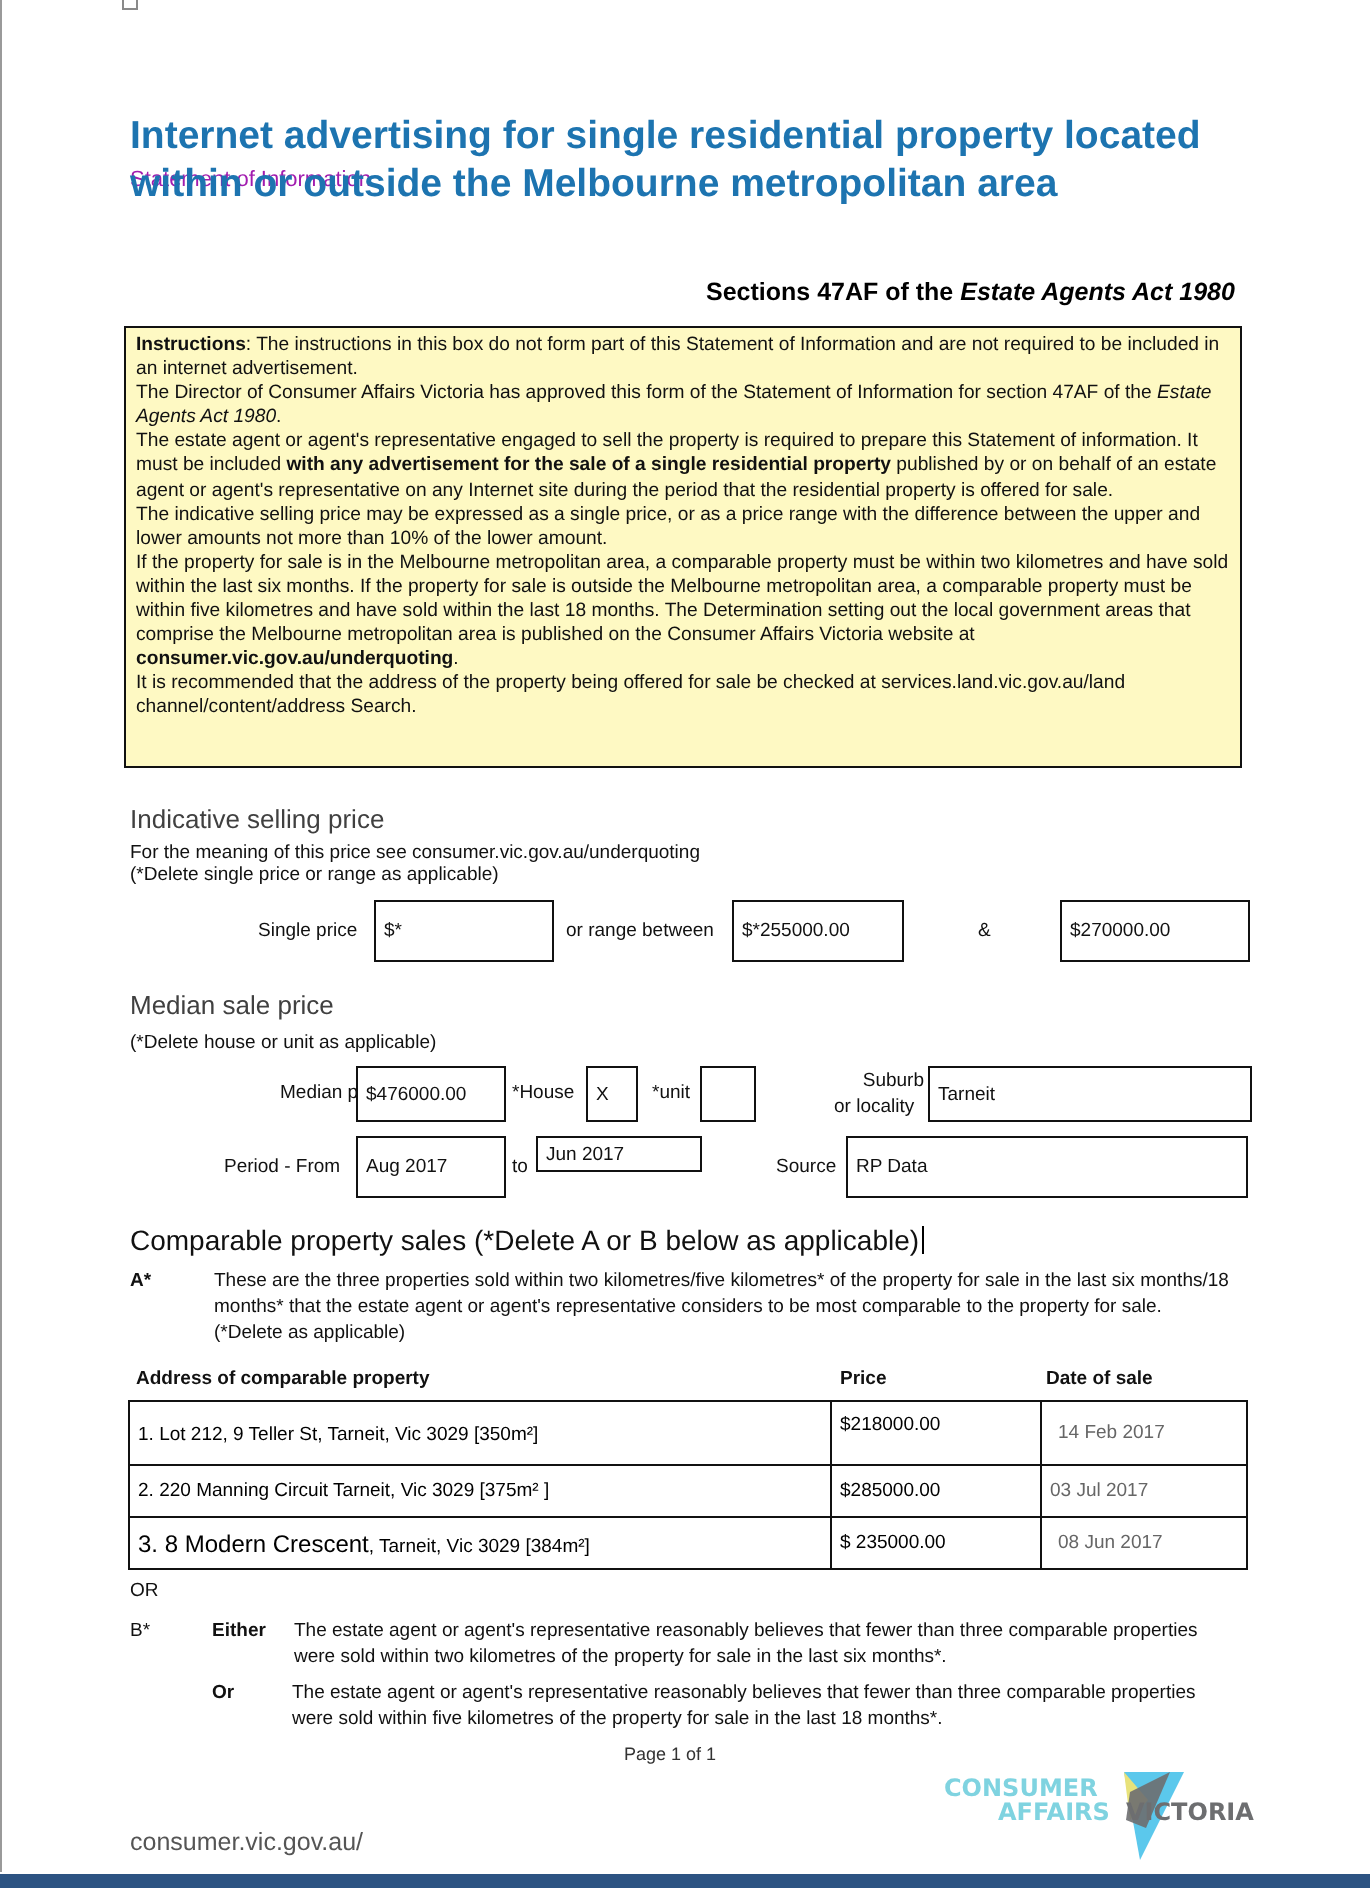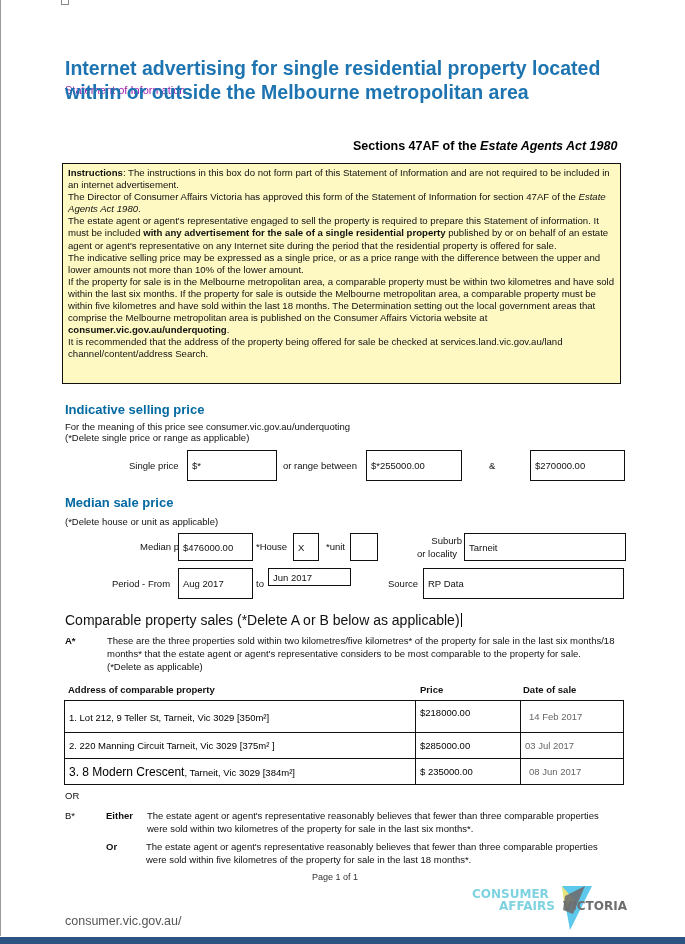--- a/index.html
+++ b/index.html
@@ -22,21 +22,21 @@
 
   .instr-box {
     position: absolute; left: 62px; top: 163px; width: 559px; height: 221px;
     border: 1.5px solid #111; background: #fef9c3;
     box-sizing: border-box; padding: 3px 5px;
     font-size: 9.6px; line-height: 12.1px; color: #111;
   }
   .instr-box p { margin: 0; }
   .instr-box b { font-weight: bold; }
 
-  .h2 { font-size: 13px; font-weight: bold; color: #0369a1; }
+  .h2 { font-size: 13px; font-weight: normal; color: #404040; }
   .small { font-size: 9.5px; color: #111; }
   .lbl { font-size: 9.5px; color: #111; }
   .field {
     position: absolute; border: 1px solid #111; background: #fff;
     box-sizing: border-box; font-size: 9.5px; padding-left: 4px;
     display: flex; align-items: center; color: #111;
   }
 
   .comp-h { font-size: 14px; color: #111; }
   .cursor { display: inline-block; width: 1px; height: 14px; background: #000; vertical-align: -2px; margin-left: 1px; }
@@ -74,21 +74,21 @@
   <p>It is recommended that the address of the property being offered for sale be checked at services.land.vic.gov.au/land channel/content/address Search.</p>
 </div>
 
 <div class="abs h2" style="left:65px; top:402px;">Indicative selling price</div>
 <div class="abs small" style="left:65px; top:421px;">For the meaning of this price see consumer.vic.gov.au/underquoting</div>
 <div class="abs small" style="left:65px; top:432px;">(*Delete single price or range as applicable)</div>
 
 <div class="abs lbl" style="left:129px; top:460px;">Single price</div>
 <div class="field" style="left:187px; top:450px; width:90px; height:31px;">$*</div>
 <div class="abs lbl" style="left:283px; top:460px;">or range between</div>
-<div class="field" style="left:366px; top:450px; width:96px; height:31px;">$*255000.00</div>
+<div class="field" style="left:366px; top:450px; width:86px; height:31px;">$*255000.00</div>
 <div class="abs lbl" style="left:489px; top:460px;">&amp;</div>
 <div class="field" style="left:530px; top:450px; width:95px; height:31px;">$270000.00</div>
 
 <div class="abs h2" style="left:65px; top:495px;">Median sale price</div>
 <div class="abs small" style="left:65px; top:516px;">(*Delete house or unit as applicable)</div>
 
 <div class="abs lbl" style="left:116px; top:541px;margin-left:24px;">Median price</div>
 <div class="field" style="left:178px; top:533px; width:75px; height:28px;">$476000.00</div>
 <div class="abs lbl" style="left:256px; top:541px;">*House</div>
 <div class="field" style="left:293px; top:533px; width:26px; height:28px;">X</div>

